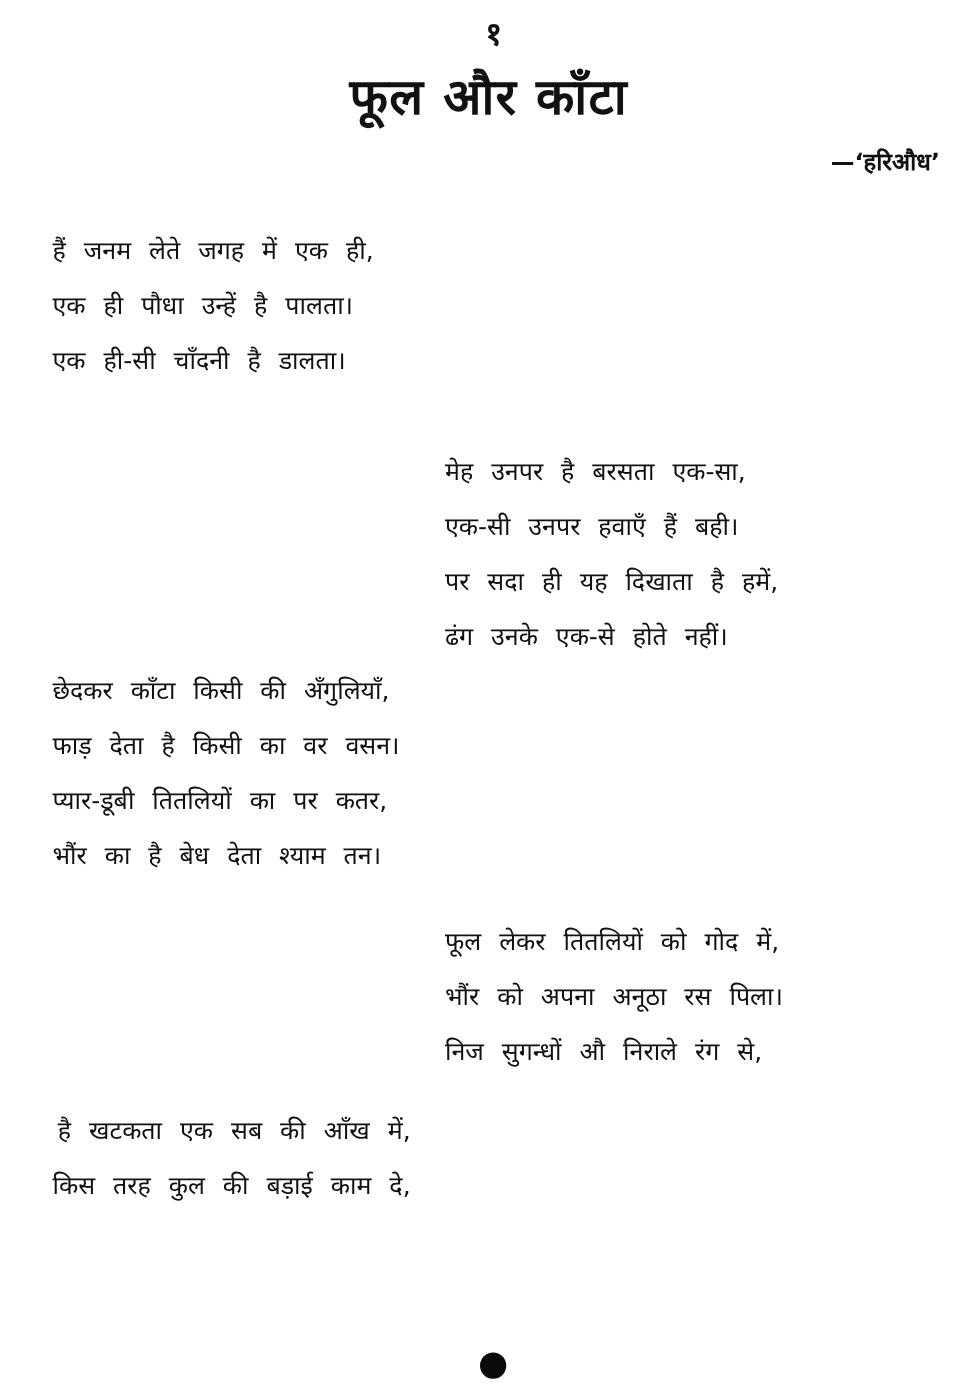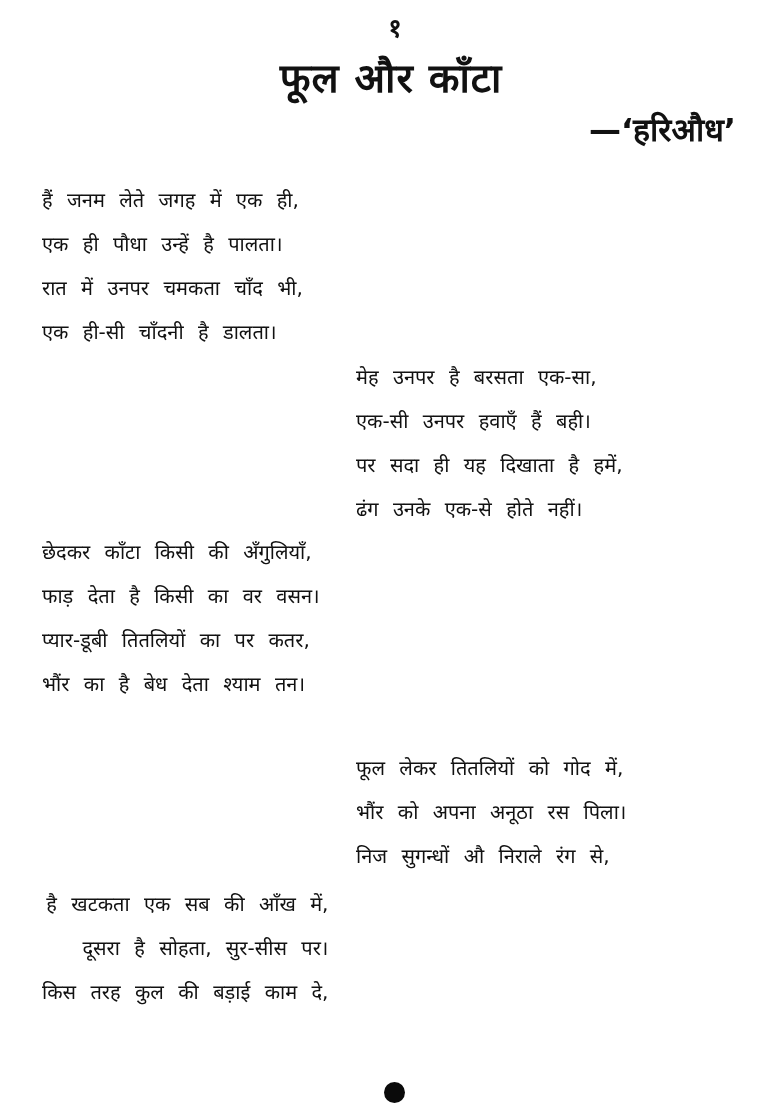--- a/index.html
+++ b/index.html
@@ -36,22 +36,22 @@
     font-size: 40px;
     font-weight: bold;
     line-height: 52px;
     padding-left: 2px;
     box-sizing: border-box;
     letter-spacing: 1px;
   }
   .author {
     position: absolute;
     top: 110px;
-    right: 44px;
-    font-size: 32px;
+    right: 28px;
+    font-size: 19px;
     font-weight: bold;
     line-height: 40px;
     white-space: nowrap;
   }
   .stanza {
     position: absolute;
     margin: 0;
   }
   .stanza.left { left: 42px; }
   .stanza.right { left: 356px; }
@@ -75,43 +75,41 @@
 </head>
 <body>
 
 <div class="page-number">१</div>
 <h1 class="title" style="margin:0;">फूल और काँटा</h1>
 <div class="author">—‘हरिऔध’</div>
 
 <div class="stanza left" style="top:178px;">
   <span class="line">हैं जनम लेते जगह में एक ही,</span>
   <span class="line">एक ही पौधा उन्हें है पालता।</span>
-  <span class="line">रात में उनपर चमकता चाँद भी,</span>
   <span class="line">एक ही-सी चाँदनी है डालता।</span>
 </div>
 
 <div class="stanza right" style="top:355px;">
   <span class="line">मेह उनपर है बरसता एक-सा,</span>
   <span class="line">एक-सी उनपर हवाएँ हैं बही।</span>
   <span class="line">पर सदा ही यह दिखाता है हमें,</span>
   <span class="line">ढंग उनके एक-से होते नहीं।</span>
 </div>
 
 <div class="stanza left" style="top:530px;">
   <span class="line">छेदकर काँटा किसी की अँगुलियाँ,</span>
   <span class="line">फाड़ देता है किसी का वर वसन।</span>
   <span class="line">प्यार-डूबी तितलियों का पर कतर,</span>
   <span class="line">भौंर का है बेध देता श्याम तन।</span>
 </div>
 
-<div class="stanza right" style="top:746px;">
+<div class="stanza right" style="top:731px;">
   <span class="line">फूल लेकर तितलियों को गोद में,</span>
   <span class="line">भौंर को अपना अनूठा रस पिला।</span>
   <span class="line">निज सुगन्धों औ निराले रंग से,</span>
 </div>
 
 <div class="stanza left" style="top:882px;text-align:right;">
   <span class="line">है खटकता एक सब की आँख में,</span>
-  <span class="line">दूसरा है सोहता, सुर-सीस पर।</span>
   <span class="line">किस तरह कुल की बड़ाई काम दे,</span>
 </div>
 
 <div class="bullet"></div>
 
 </body></html>

